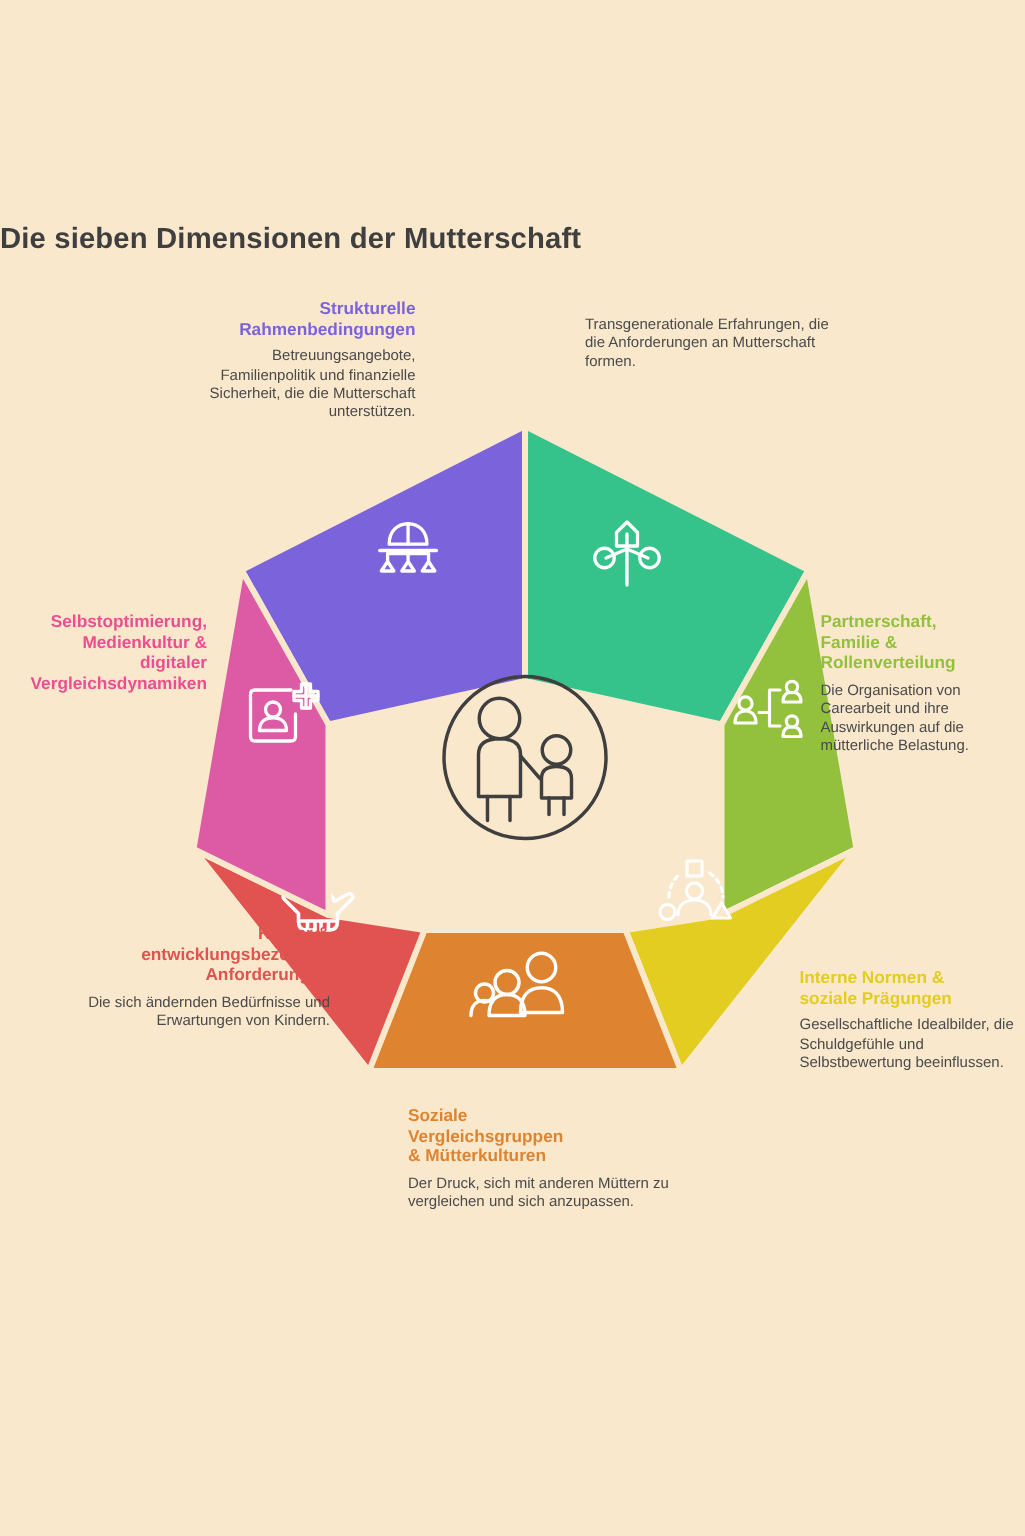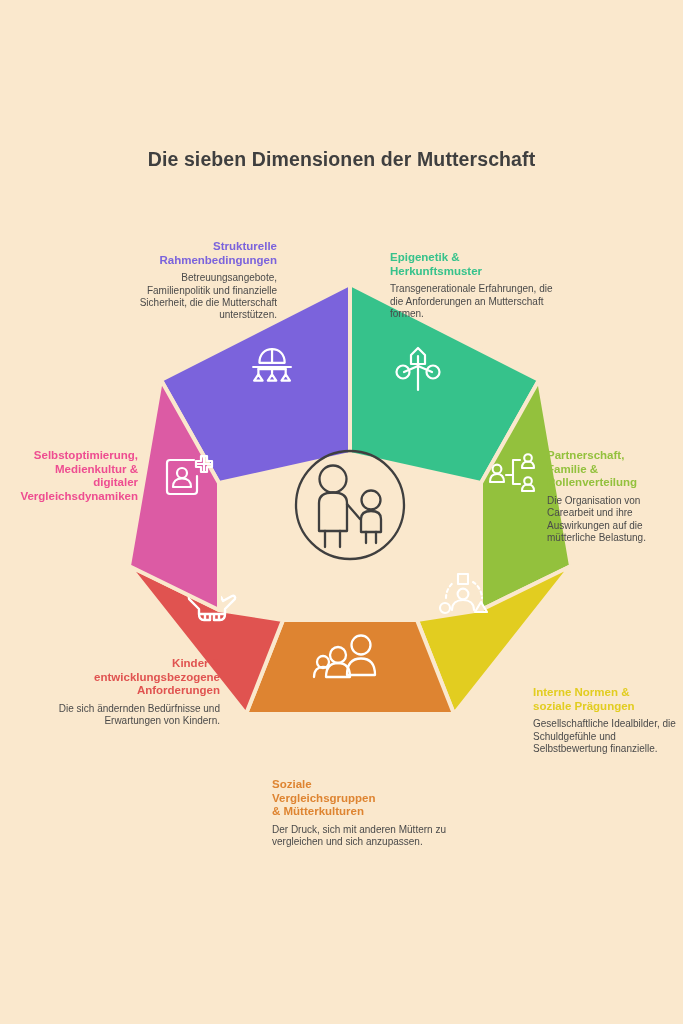--- a/index.html
+++ b/index.html
@@ -6,32 +6,31 @@
   body{
     width:683px;height:1024px;
     background:#FAE8CD;
     font-family:"Liberation Sans", sans-serif;
     overflow:hidden;
     position:relative;
   }
   #title{
     position:absolute;
     left:0;top:148px;width:683px;
-    text-align:center;
     font-size:19.5px;
     font-weight:bold;
     color:#3F3F3F;
     letter-spacing:.1px;
   }
   #wheel{
     position:absolute;
     left:121px;top:276px;
     width:458px;height:458px;
   }
-  .lbl{position:absolute;margin-top:40px;}
+  .lbl{position:absolute;}
   .lbl .hd{
     font-size:11.5px;
     font-weight:bold;
     line-height:13.6px;
     margin:0 0 5px 0;
   }
   .lbl .ds{
     font-size:10px;
     line-height:12.4px;
     color:#4A4A4A;
@@ -160,42 +159,38 @@
     <line x1="219" y1="255" x2="219" y2="271"></line>
     <circle cx="250" cy="224" r="9.5"></circle>
     <path d="M240,256 L240,243 C240,237 244,235 250,235 C256,235 260,237 260,243 L260,256 Z"></path>
     <line x1="245" y1="256" x2="245" y2="267"></line>
     <line x1="255" y1="256" x2="255" y2="267"></line>
     <line x1="226" y1="228" x2="239" y2="243"></line>
   </g>
 </svg>
 
 <div class="lbl ta-l" id="lbl-0">
-  <div class="hd" style="color:#36C28B;">
-    <span>Epigenetik &amp;</span><br>
-    <span>Herkunftsmuster</span>
-  </div>
   <div class="ds">Transgenerationale Erfahrungen, die die Anforderungen an Mutterschaft formen.</div>
 </div>
 
 <div class="lbl ta-l" id="lbl-1">
   <div class="hd" style="color:#93C13D;">
     <span>Partnerschaft,</span><br>
     <span>Familie &amp;</span><br>
     <span>Rollenverteilung</span>
   </div>
   <div class="ds">Die Organisation von Carearbeit und ihre Auswirkungen auf die mütterliche Belastung.</div>
 </div>
 
 <div class="lbl ta-l" id="lbl-2">
   <div class="hd" style="color:#E2CD20;">
     <span>Interne Normen &amp;</span><br>
     <span>soziale Prägungen</span>
   </div>
-  <div class="ds">Gesellschaftliche Idealbilder, die Schuldgefühle und Selbstbewertung finanzielle.</div>
+  <div class="ds">Gesellschaftliche Idealbilder, die Schuldgefühle und Selbstbewertung beeinflussen.</div>
 </div>
 
 <div class="lbl ta-c" id="lbl-3">
   <div class="hd" style="color:#DE8431;">
     <span>Soziale</span><br>
     <span>Vergleichsgruppen</span><br>
     <span>&amp; Mütterkulturen</span>
   </div>
   <div class="ds">Der Druck, sich mit anderen Müttern zu vergleichen und sich anzupassen.</div>
 </div>

